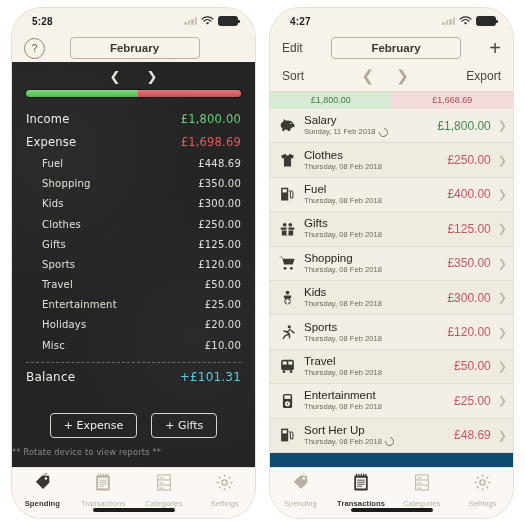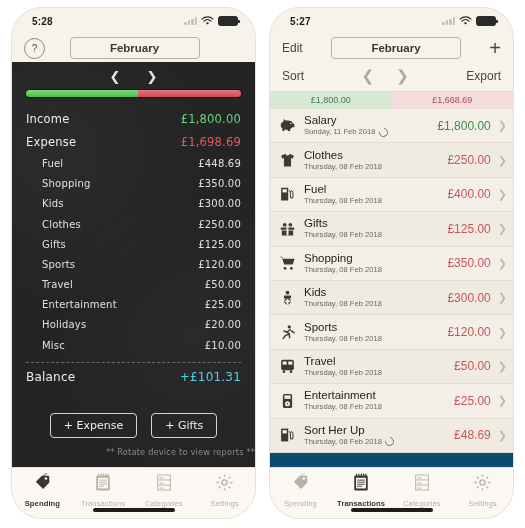--- a/index.html
+++ b/index.html
@@ -184,21 +184,21 @@
     border-top: 1px dashed #6e6a64;
   }
   .brow.balance {
     font-size: 12px;
     padding: 7px 0 3px;
   }
 
   .board-actions {
     margin-top: auto;
     padding-bottom: 10px;
-    text-align: right;
+    text-align: left;
   }
   .act-row {
     display: flex;
     justify-content: center;
     gap: 14px;
   }
   .act-btn {
     border: 1px solid #d8d4cc;
     border-radius: 4px;
     padding: 5px 13px;
@@ -494,21 +494,21 @@
               <path d="M12 1.8v3M12 19.2v3M1.8 12h3M19.2 12h3M4.8 4.8l2.1 2.1M17.1 17.1l2.1 2.1M19.2 4.8l-2.1 2.1M6.9 17.1l-2.1 2.1"></path>
             </svg>
           </span><span class="tlabel">Settings</span></div>
       </div>
     <div class="home-ind"></div>
   </div>
 
   <div class="phone">
 
     <div class="statusbar">
-      <span class="clock">5:27</span>
+      <span class="clock">4:27</span>
       <span class="status-right">
         <span class="sig-dots">
             <i></i>
             <i></i>
             <i></i>
             <i></i>
           </span>
         <svg width="13" height="10" viewBox="0 0 13 10">
           <path d="M6.5 8.6 4.9 6.9a2.4 2.4 0 0 1 3.2 0z" fill="#2a2a2a"></path>
           <path d="M2.9 5.1a5.2 5.2 0 0 1 7.2 0" stroke="#2a2a2a" stroke-width="1.2" fill="none" stroke-linecap="round"></path>

